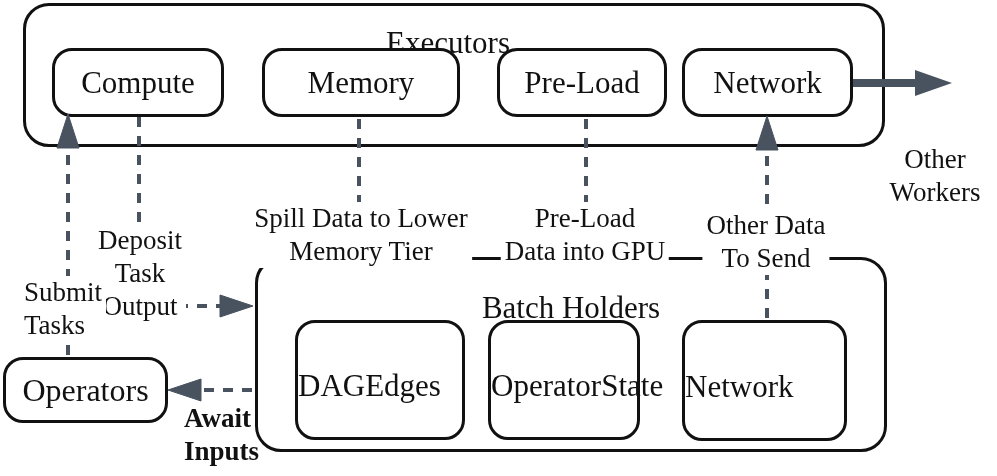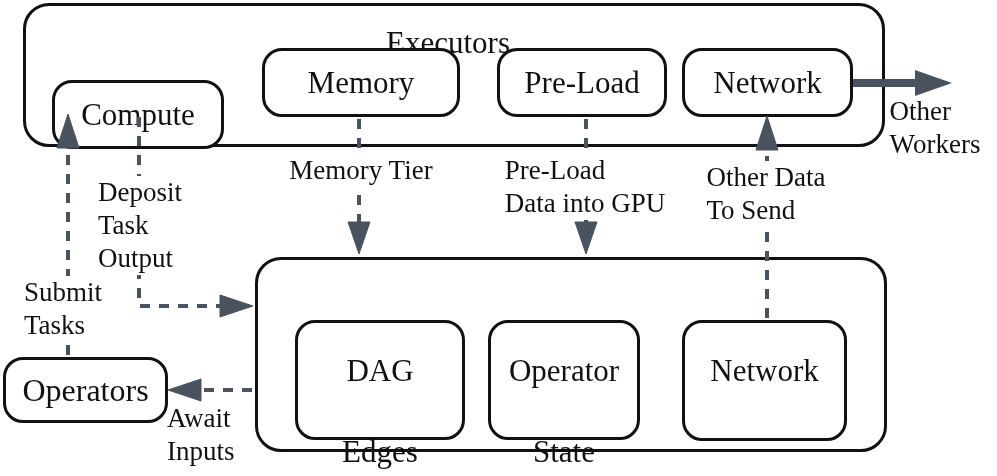--- a/index.html
+++ b/index.html
@@ -13,59 +13,60 @@
     border:3px solid var(--box-border,#111111);
     box-sizing:border-box; z-index:1;
   }
   .r-lg { border-radius:26px; }
   .r-md { border-radius:20px; }
   .lbl-center {
     display:flex; align-items:center; justify-content:center;
     font-size:31px; line-height:1;
   }
   .two-line {
-    display:flex; flex-direction:column; align-items:center;
-    justify-content:flex-start; padding-top:28px;
-    font-size:31px; line-height:40px;gap:41px;
+    display:flex; flex-direction:row; align-items:center;
+    justify-content:flex-start; padding-top:12px;
+    font-size:31px; line-height:40px;
   }
   .sect-title {
     position:absolute; text-align:center; font-size:31px; line-height:1;
     z-index:1;
     margin-top:16px;
   }
   svg.arrows { position:absolute; left:0; top:0; z-index:2; }
   .ann {
     position:absolute; font-size:27px; line-height:33px; z-index:3;
     white-space:nowrap;
   }
-  .ann.center { transform:translateX(-50%); text-align:left; }
+  .ann.center { transform:translateX(-50%); text-align:center;margin-top:48px; }
   .ann.bgw { background:#ffffff; padding:0 4px; }
 </style>
 </head>
 <body>
 
 <div id="stage" style="--box-border: #111111; --text: #111111;">
 
   <div class="box r-lg" style="left:23px; top:3px; width:862px; height:144px;"></div>
   <div class="sect-title" style="left:23px; top:11px; width:850px;">Executors</div>
 
-  <div class="box r-md lbl-center" style="left:52px; top:48px; width:172px; height:69px;margin-top:32px;">
+  <div class="box r-md lbl-center" style="left:52px; top:48px; width:172px; height:69px;">
     <span>Compute</span>
   </div>
   <div class="box r-md lbl-center" style="left:262px; top:48px; width:198px; height:69px;">
     <span>Memory</span>
   </div>
   <div class="box r-md lbl-center" style="left:497px; top:48px; width:170px; height:69px;">
     <span>Pre-Load</span>
   </div>
   <div class="box r-md lbl-center" style="left:682px; top:48px; width:171px; height:69px;">
     <span>Network</span>
   </div>
 
   <div class="box r-lg" style="left:255px; top:257px; width:632px; height:195px;"></div>
+  <div class="sect-title" style="left:255px; top:276px; width:632px;">Batch Holders</div>
 
   <div class="box r-md two-line" style="left:295px; top:320px; width:170px; height:120px;">
     <span>DAG</span>
     <span>Edges</span>
   </div>
   <div class="box r-md two-line" style="left:488px; top:320px; width:152px; height:120px;">
     <span>Operator</span>
     <span>State</span>
   </div>
   <div class="box r-md two-line" style="left:682px; top:320px; width:165px; height:121px;">
@@ -104,34 +105,35 @@
     <div>Task</div>
     <div>Output</div>
   </div>
 
   <div class="ann bgw" style="left:20px; top:276px;">
     <div>Submit</div>
     <div>Tasks</div>
   </div>
 
   <div class="ann center bgw" style="left:361px; top:154px;">
+    <div>Spill Data to Lower</div>
     <div>Memory Tier</div>
   </div>
 
   <div class="ann center bgw" style="left:585px; top:154px;">
     <div>Pre-Load</div>
     <div>Data into GPU</div>
   </div>
 
   <div class="ann center bgw" style="left:766px; top:161px;">
     <div>Other Data</div>
     <div>To Send</div>
   </div>
 
-  <div class="ann" style="left:167px; top:402px;">
+  <div class="ann" style="left:184px; top:402px;font-weight:bold;">
     <div>Await</div>
     <div>Inputs</div>
   </div>
 
   <div class="ann center" style="left:935px; top:95px;">
     <div>Other</div>
     <div>Workers</div>
   </div>
 
 </div>

